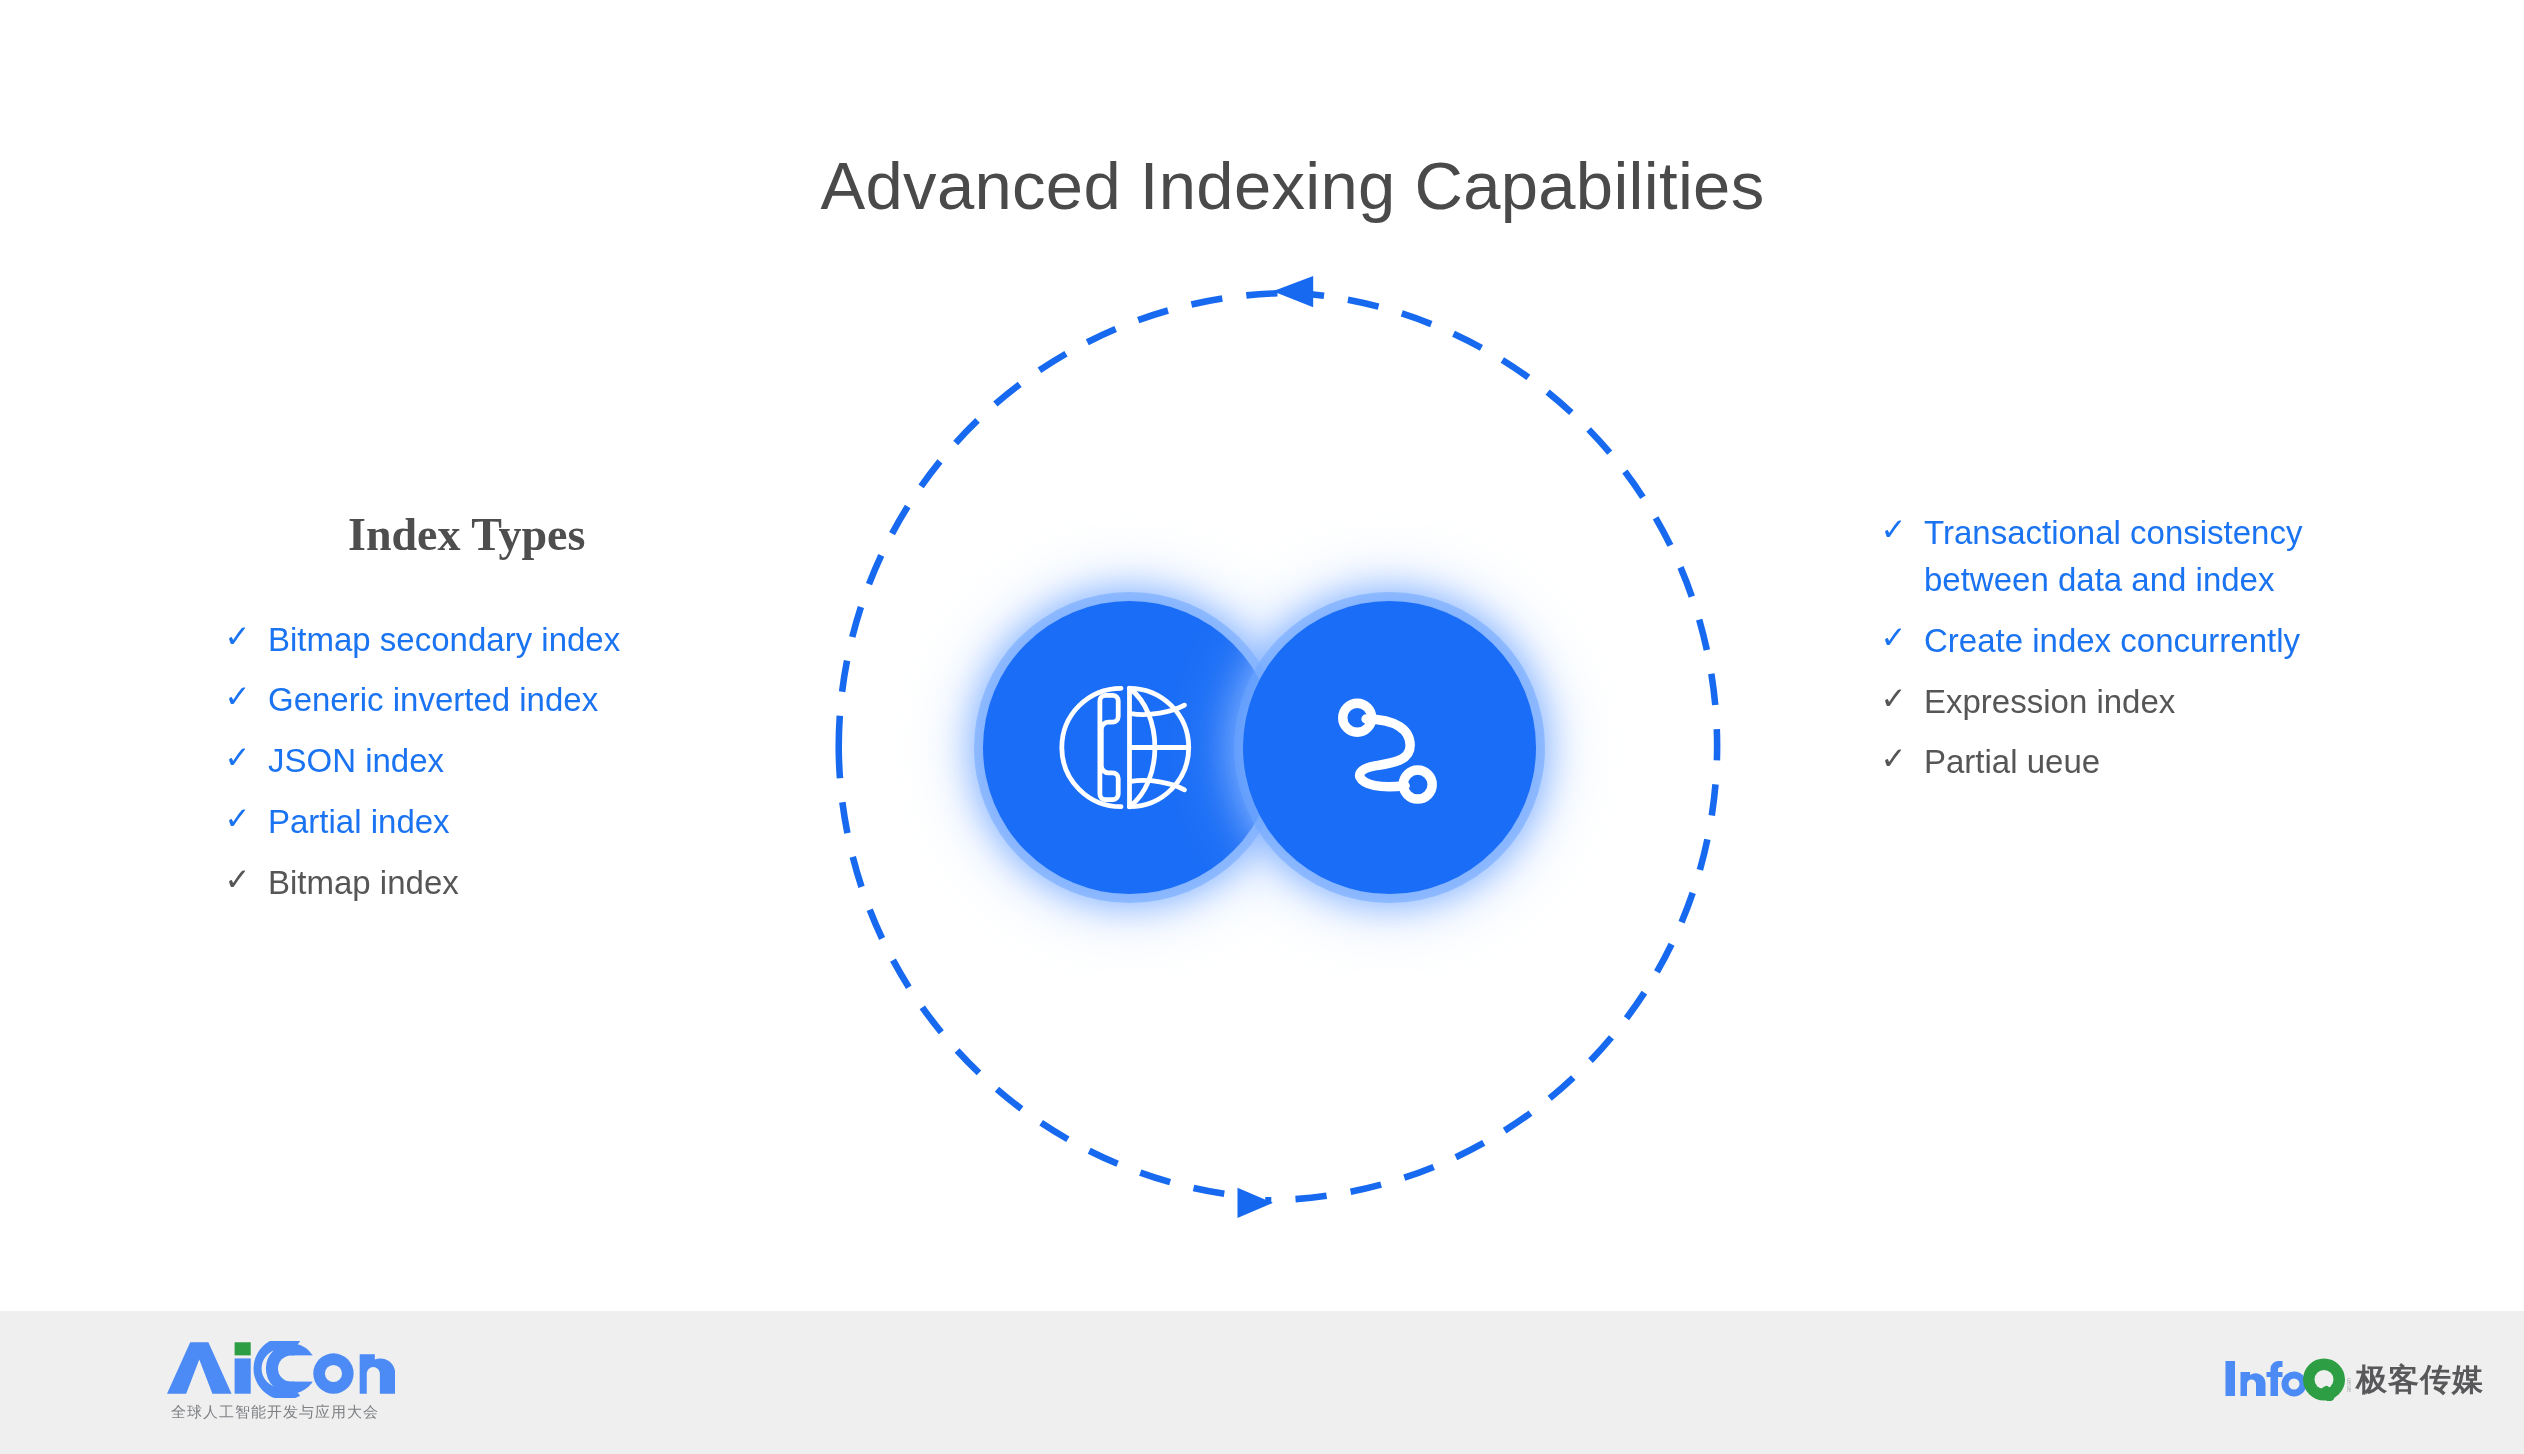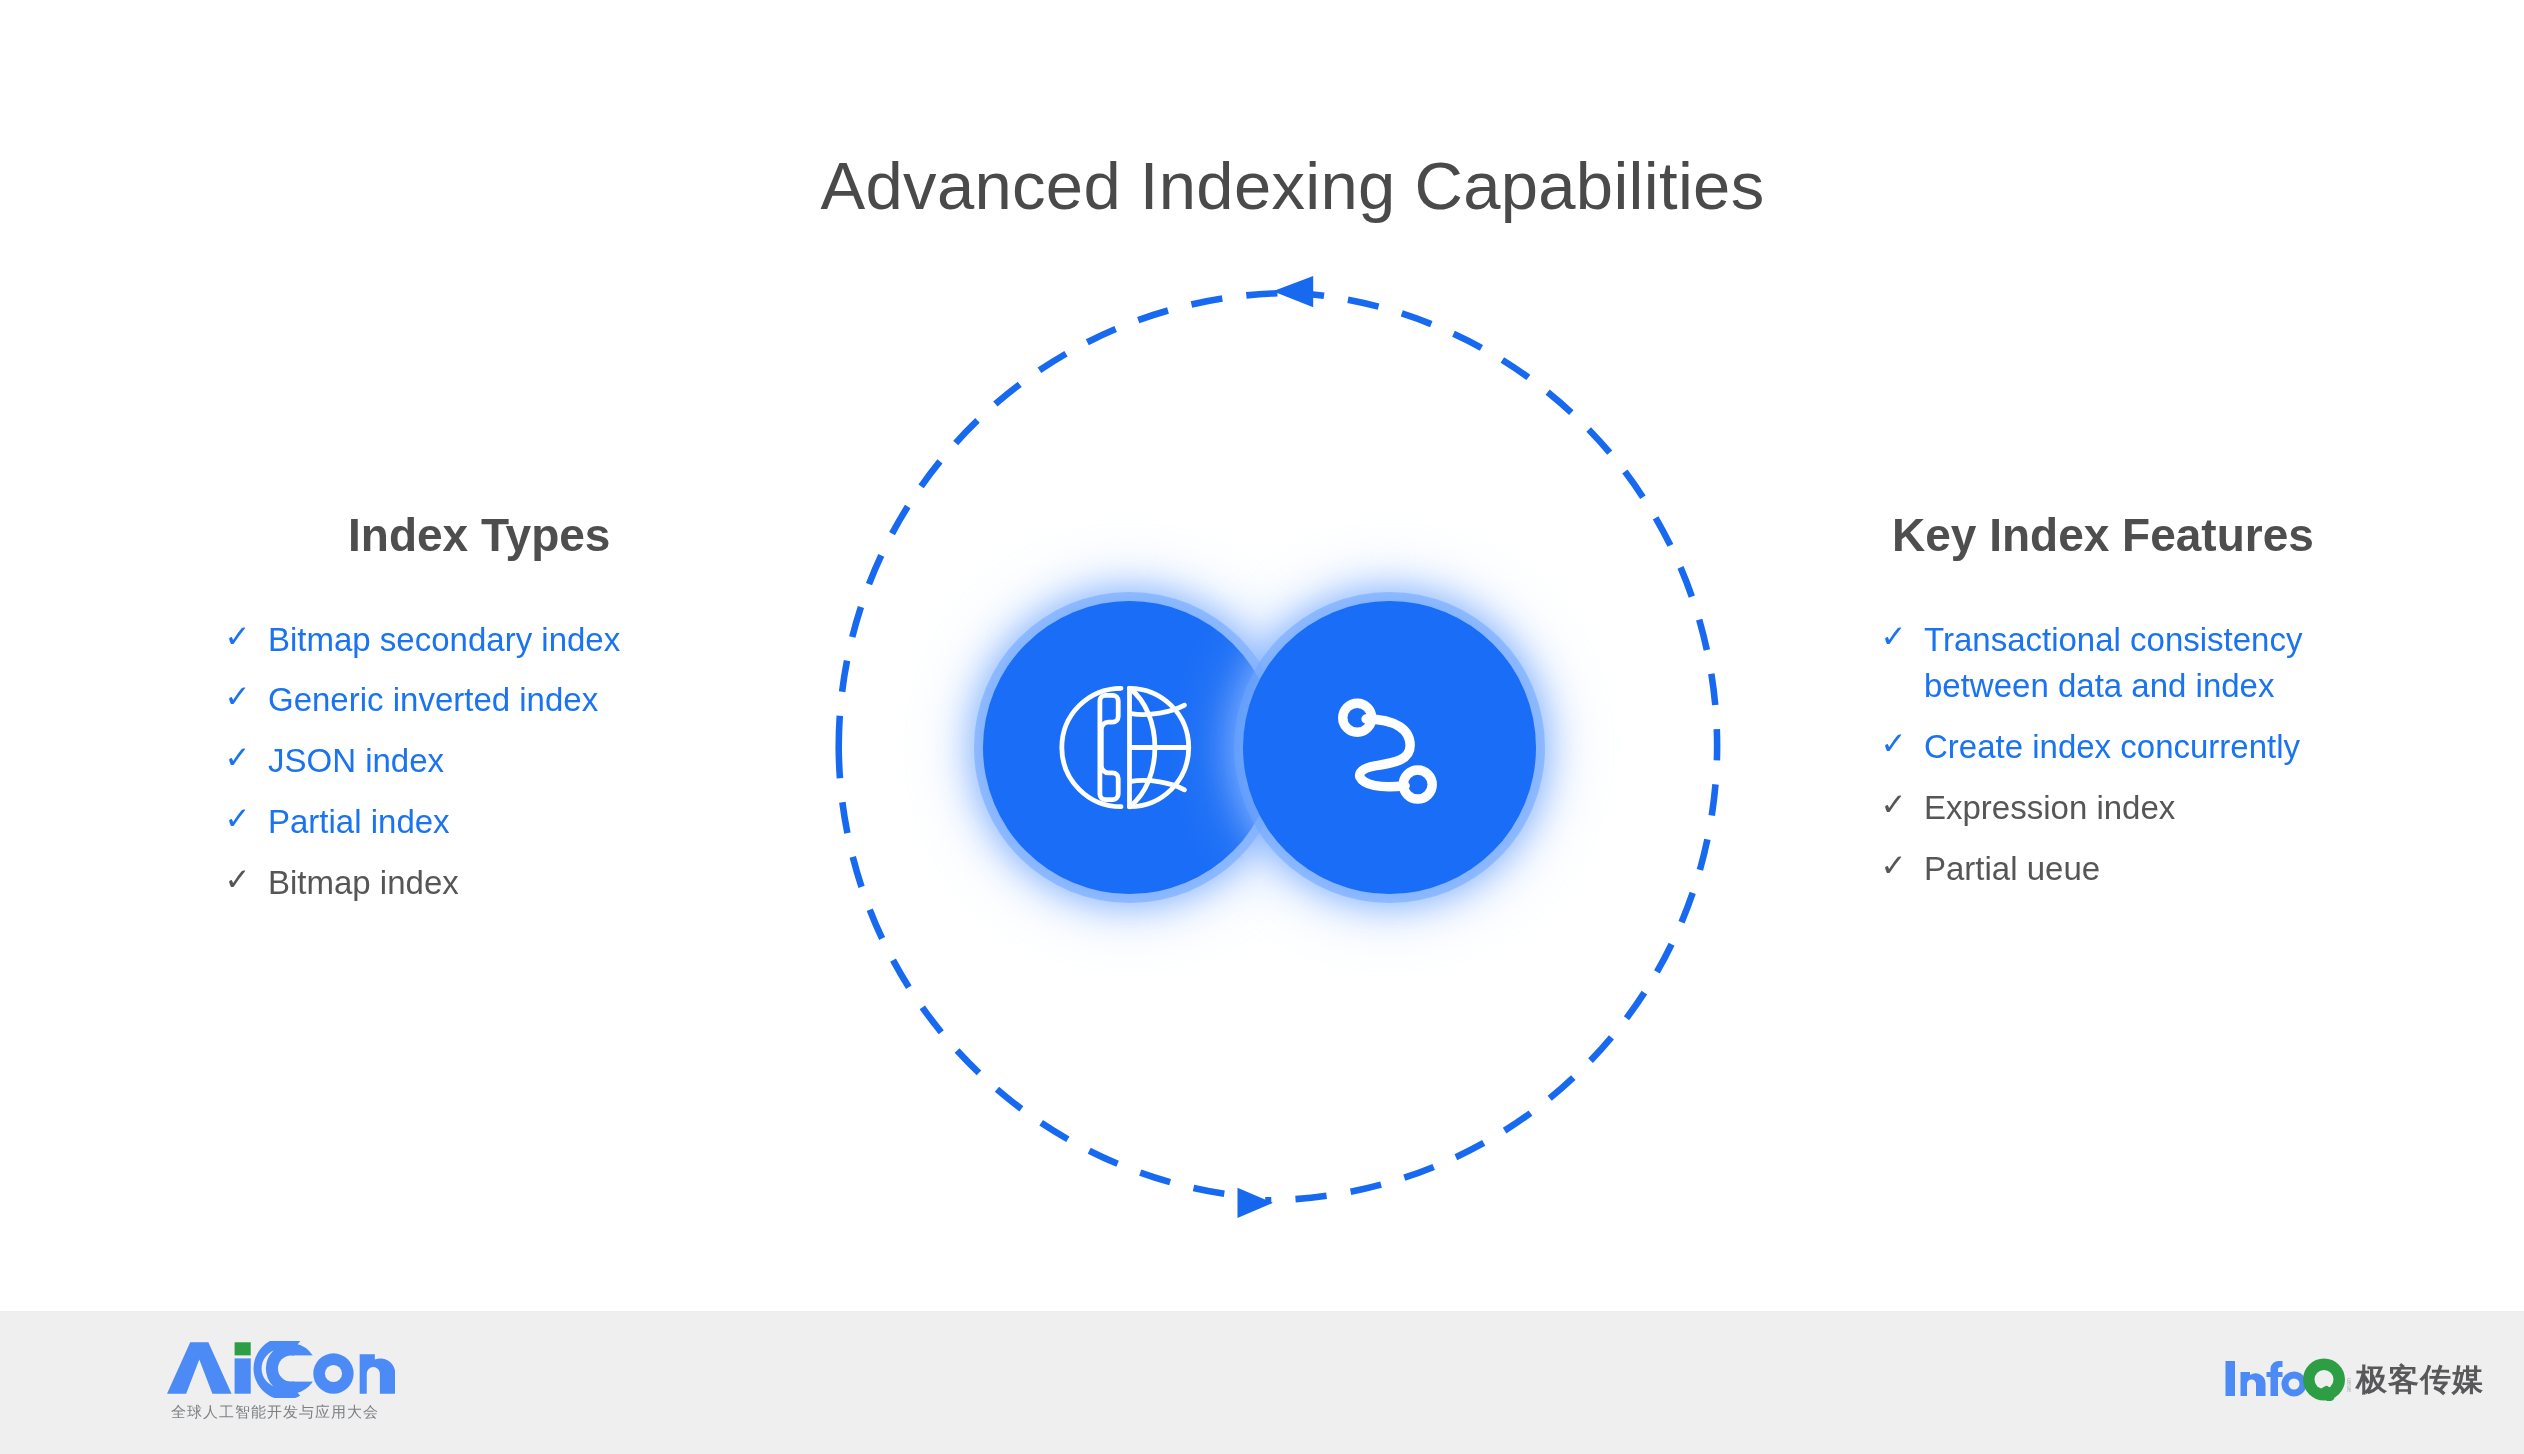--- a/index.html
+++ b/index.html
@@ -41,21 +41,21 @@
   #right-column { left: 1868px; width: 606px; }
 
   .column-heading {
     font-size: 46px;
     font-weight: bold;
     color: #4e4e4e;
     margin: 0 0 56px 0;
     line-height: 1.1;
     white-space: nowrap;
   }
-  #left-column .column-heading  { padding-left: 136px; }
+  #left-column .column-heading  { padding-left: 136px; font-family: Liberation Serif, serif; }
   #right-column .column-heading { padding-left: 24px; }
 
   .feature-list {
     list-style: none;
     margin: 0;
     padding: 0;
   }
   .feature-item {
     display: flex;
     align-items: flex-start;
@@ -182,21 +182,20 @@
         <span class="item-label">Partial index</span>
       </li>
       <li class="feature-item muted">
         <span class="check-icon">✓</span>
         <span class="item-label">Bitmap index</span>
       </li>
     </ul>
   </div>
 
   <div id="right-column" class="column">
-    <div class="column-heading">Key Index Features</div>
     <ul class="feature-list">
       <li class="feature-item accent">
         <span class="check-icon">✓</span>
         <span class="item-label">Transactional consistency between data and index</span>
       </li>
       <li class="feature-item accent">
         <span class="check-icon">✓</span>
         <span class="item-label">Create index concurrently</span>
       </li>
       <li class="feature-item muted">

